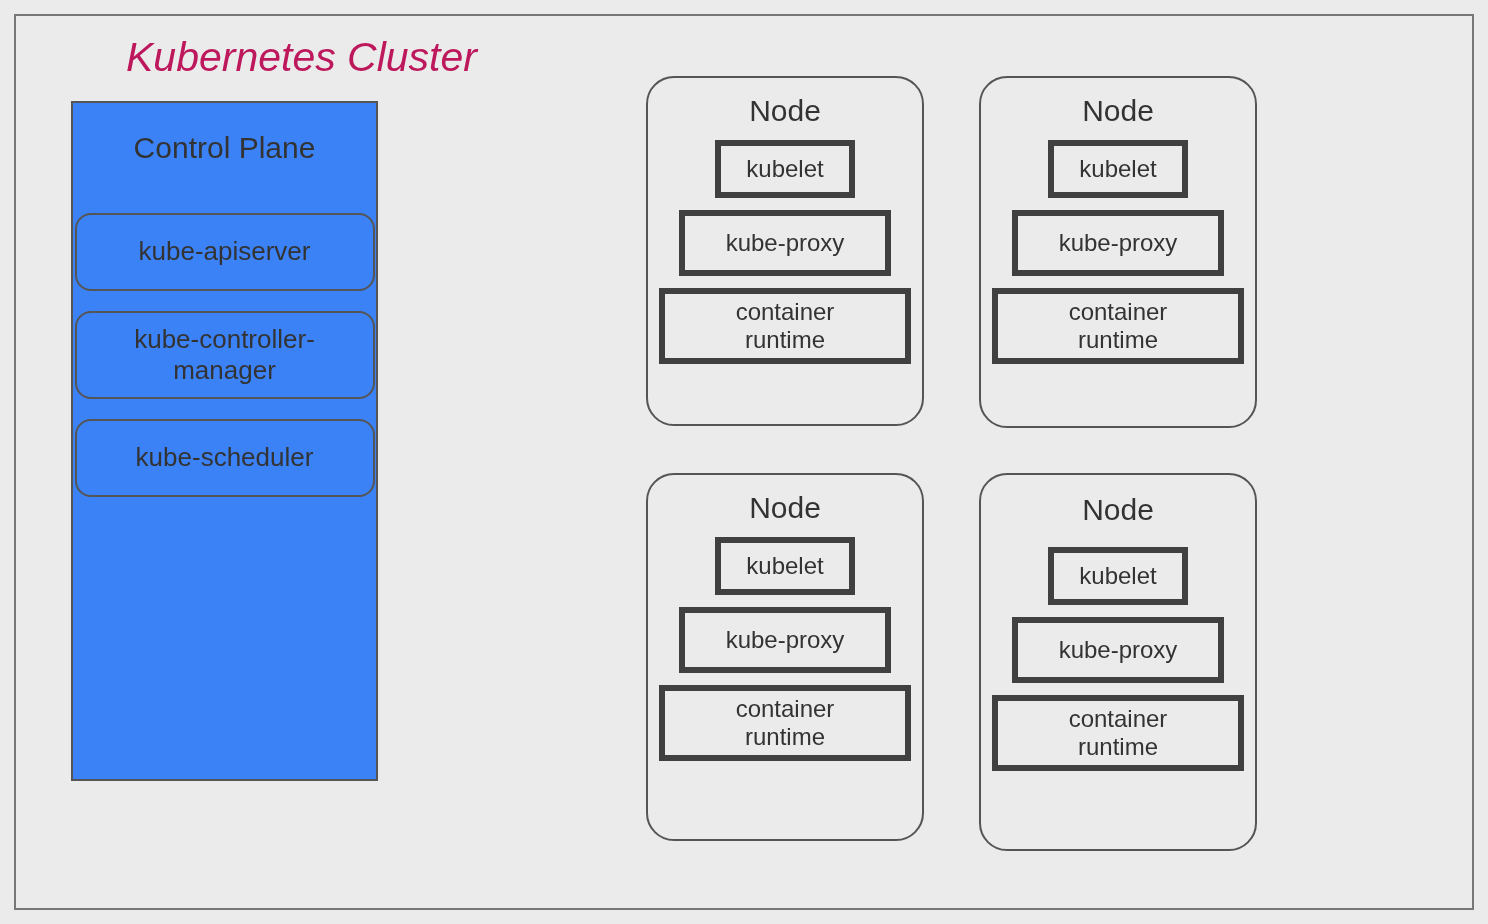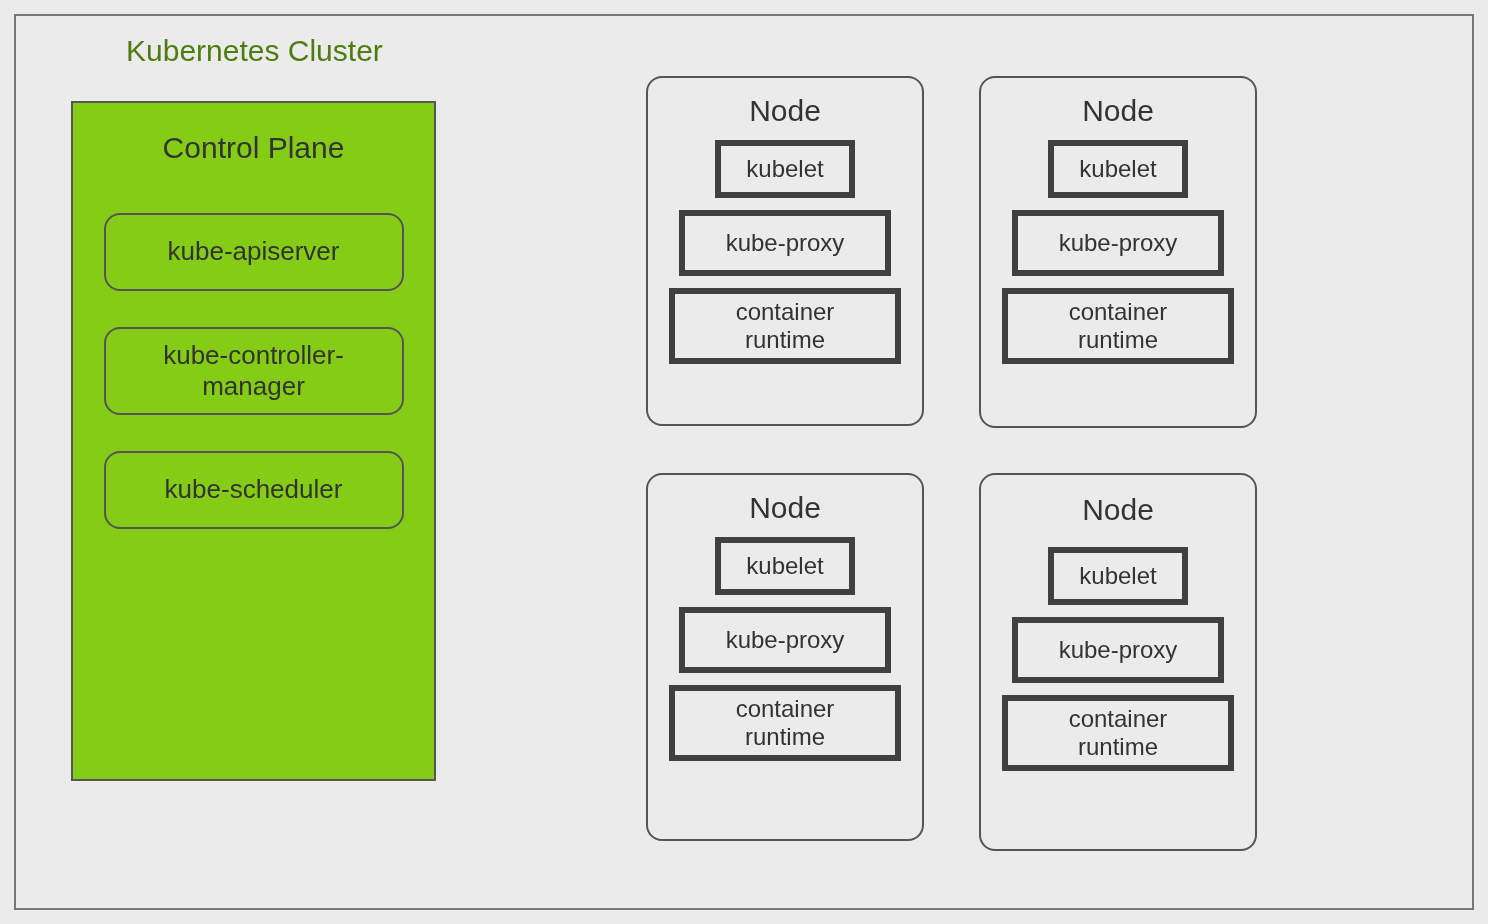--- a/index.html
+++ b/index.html
@@ -18,43 +18,44 @@
       width: 100%;
       height: 100%;
       border: 2px solid #777;
       background: #ebebeb;
       position: relative;
     }
     .cluster-title {
       position: absolute;
       top: 18px;
       left: 110px;
-      font-size: 30px;
-      color: #4d7c0f;
+      font-size: 41px;
+      color: #be185d;
+      font-style: italic;
     }
     .control-plane {
       position: absolute;
       top: 85px;
       left: 55px;
-      width: 365px;
+      width: 307px;
       height: 680px;
       border: 2px solid #555;
-      background: #84cc16;
+      background: #3b82f6;
     }
     .control-plane-title {
       text-align: center;
       font-size: 30px;
       color: #333;
       margin-top: 28px;
     }
     .control-plane-items {
       margin-top: 48px;
       display: flex;
       flex-direction: column;
-      gap: 36px;
+      gap: 20px;
       align-items: center;
     }
     .cp-item {
       width: 300px;
       height: 78px;
       border: 2px solid #555;
       border-radius: 16px;
       display: flex;
       align-items: center;
       justify-content: center;
@@ -74,21 +75,21 @@
       height: 820px;
       display: flex;
       flex-wrap: wrap;
       gap: 45px 55px;
       align-content: flex-start;
     }
     .node {
       width: 278px;
       height: 350px;
       border: 2px solid #555;
-      border-radius: 16px;
+      border-radius: 28px;
       background: #ebebeb;
       display: flex;
       flex-direction: column;
       align-items: center;
       padding-top: 16px;
     }
     .node-title {
       font-size: 30px;
       color: #333;
       margin-bottom: 12px;
@@ -108,21 +109,21 @@
     .node-item.kubelet {
       width: 140px;
       height: 58px;
     }
     .node-item.proxy {
       width: 212px;
       height: 66px;
       text-align: right;
     }
     .node-item.runtime {
-      width: 232px;
+      width: 252px;
       height: 76px;
     }
     .node.n2 {
       height: 352px;
     }
     .node.n3 {
       height: 368px;
     }
     .node.n4 {
       height: 378px;

